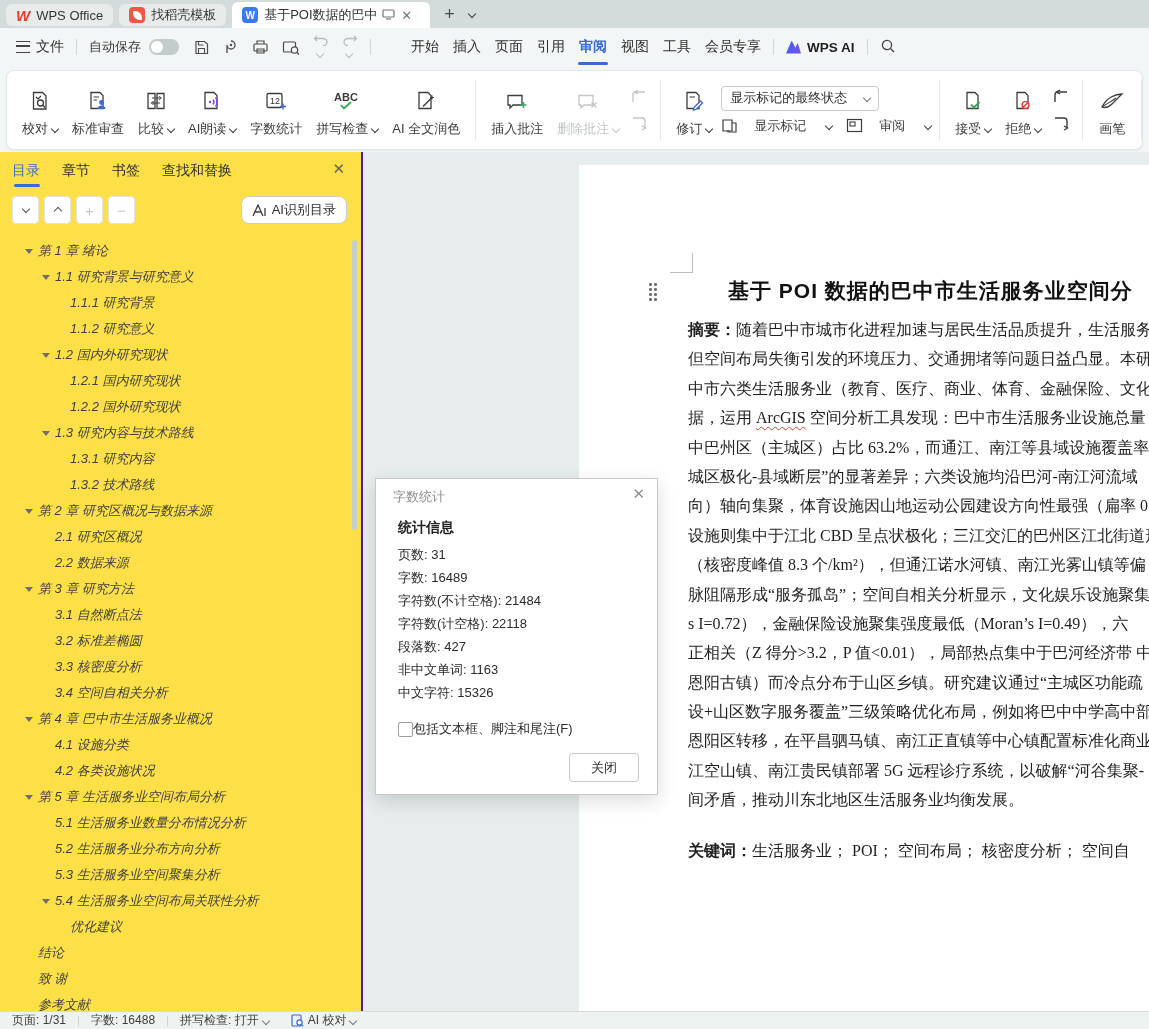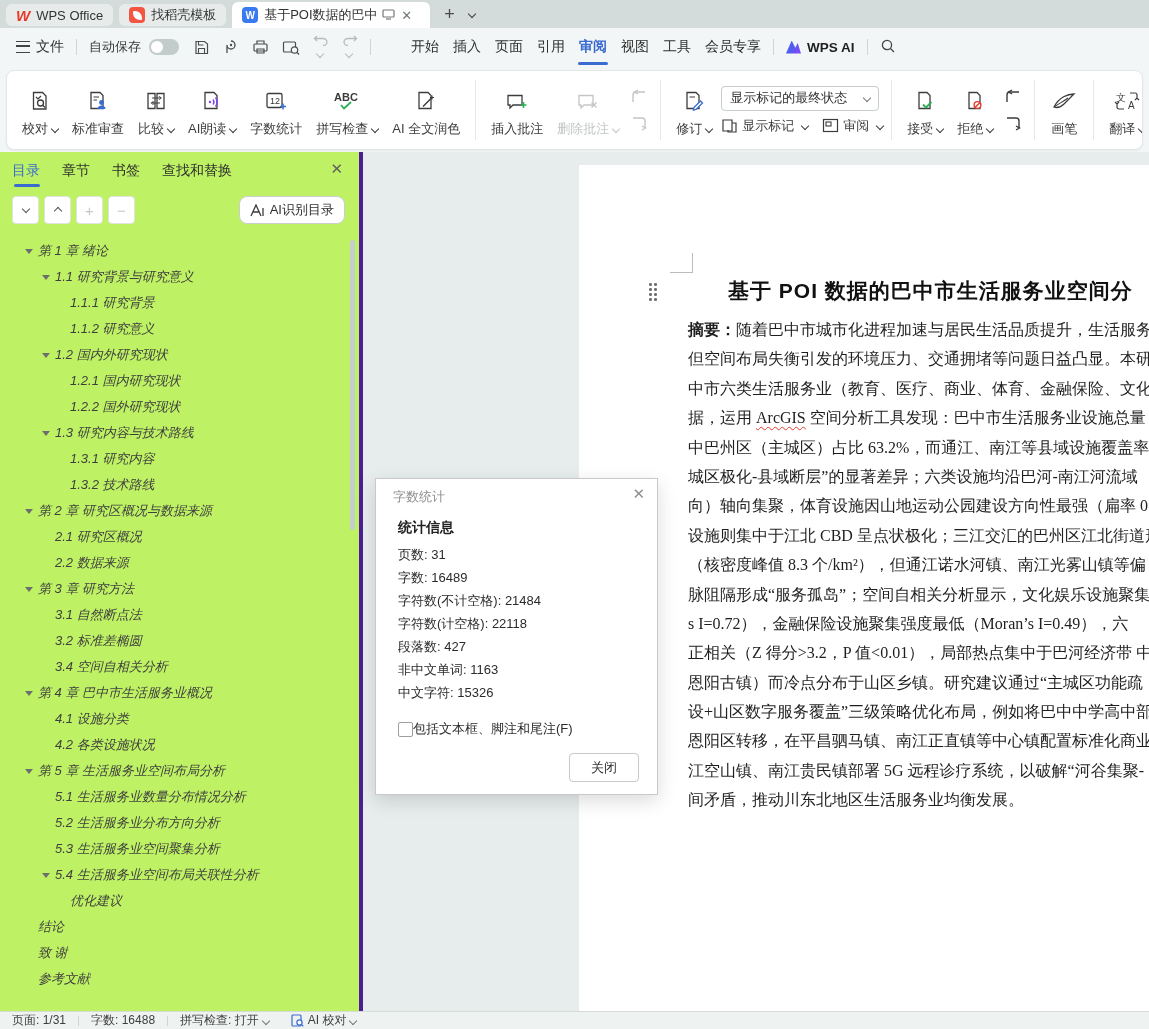--- a/index.html
+++ b/index.html
@@ -45,24 +45,24 @@
   .rdiv{width:1px;height:60px;background:#e5e8e8;margin:0 8px;flex:0 0 auto;}
   .rbtn{display:flex;flex-direction:column;align-items:center;padding:5px 7px 3px;border-radius:4px;flex:0 0 auto;}
   .rbtn .ric{height:30px;display:flex;align-items:center;justify-content:center;margin-bottom:5px;}
   .rbtn .rlb{font-size:13px;line-height:15px;white-space:nowrap;display:flex;align-items:center;color:#3c3c3c;}
   .dis, .dis .rlb{color:#c3c6c6 !important;}
   .minicol{display:flex;flex-direction:column;gap:6px;margin:0 2px;flex:0 0 auto;}
   .mini{width:22px;height:20px;display:flex;align-items:center;justify-content:center;}
   .revgroup{display:flex;flex-direction:column;gap:6px;flex:0 0 auto;margin-left:2px;}
   .selectbox{width:158px;height:25px;border:1px solid #c6cbcb;border-radius:4px;background:#fff;display:flex;align-items:center;justify-content:space-between;padding:0 8px;font-size:13px;color:#2f2f2f;box-sizing:border-box;}
   .revrow{display:flex;align-items:center;gap:14px;font-size:13px;}
-  .revitem{display:flex;align-items:center;gap:4px;white-space:nowrap;}
+  .revitem{display:flex;align-items:center;gap:16px;white-space:nowrap;}
   
   .content{position:absolute;left:0;top:152px;width:100%;height:860px;background:#e6edec;}
-  .sidebar{position:absolute;left:0;top:0;width:363px;height:100%;background:#bef264;border-right:4px solid #4c1d95;box-sizing:border-box;}
+  .sidebar{position:absolute;left:0;top:0;width:363px;height:100%;background:#fde047;border-right:2px solid #4c1d95;box-sizing:border-box;}
   .stabs{position:absolute;left:12px;top:10px;display:flex;gap:22px;font-size:14px;color:#2f2f2f;}
   .stab{position:relative;white-space:nowrap;}
   .stab.active{color:#3a6bd0;}
   .stab.active::after{content:'';position:absolute;left:2px;bottom:-7px;width:26px;height:3px;border-radius:2px;background:#3a6bd0;}
   .sclose{position:absolute;right:16px;top:8px;font-size:15px;color:#5f5f5f;}
   .sbtns{position:absolute;left:12px;top:44px;display:flex;gap:5px;}
   .sqbtn{width:25px;height:26px;border:1px solid #dfe3e3;border-radius:4px;background:#fff;display:flex;align-items:center;justify-content:center;color:#555;}
   .sqbtn.off{color:#c4c8c8;}
   .sqbtn .pm{font-size:15px;line-height:15px;}
   .aibtn{position:absolute;right:14px;top:44px;height:26px;border:1px solid #c9cecd;border-radius:8px;background:#fff;display:flex;align-items:center;padding:0 10px;font-size:13px;color:#2f2f2f;gap:5px;margin-left:44px;}
@@ -536,20 +536,24 @@
           <div class="toc-row lv1">
             <span class="tspc"></span>
             <span>3.1 自然断点法</span>
           </div>
           <div class="toc-row lv1">
             <span class="tspc"></span>
             <span>3.2 标准差椭圆</span>
           </div>
           <div class="toc-row lv1">
             <span class="tspc"></span>
+            <span>3.3 核密度分析</span>
+          </div>
+          <div class="toc-row lv1">
+            <span class="tspc"></span>
             <span>3.4 空间自相关分析</span>
           </div>
           <div class="toc-row lv0">
             <span class="tspc">
               <span class="tri"></span>
             </span>
             <span>第 4 章 巴中市生活服务业概况</span>
           </div>
           <div class="toc-row lv1">
             <span class="tspc"></span>
@@ -629,20 +633,23 @@
             <div class="doc-line"><span>（核密度峰值 8.3 个/km²），但通江诺水河镇、南江光雾山镇等偏</span></div>
             <div class="doc-line"><span>脉阻隔形成“服务孤岛”；空间自相关分析显示，文化娱乐设施聚集强</span></div>
             <div class="doc-line"><span>s I=0.72），金融保险设施聚集强度最低（Moran’s I=0.49），六</span></div>
             <div class="doc-line"><span>正相关（Z 得分&gt;3.2，P 值&lt;0.01），局部热点集中于巴河经济带 中</span></div>
             <div class="doc-line"><span>恩阳古镇）而冷点分布于山区乡镇。研究建议通过“主城区功能疏</span></div>
             <div class="doc-line"><span>设+山区数字服务覆盖”三级策略优化布局，例如将巴中中学高中部</span></div>
             <div class="doc-line"><span>恩阳区转移，在平昌驷马镇、南江正直镇等中心镇配置标准化商业</span></div>
             <div class="doc-line"><span>江空山镇、南江贵民镇部署 5G 远程诊疗系统，以破解“河谷集聚-</span></div>
             <div class="doc-line"><span>间矛盾，推动川东北地区生活服务业均衡发展。</span></div>
           </div>
+        <div class="dkeywords">
+          <span class="seg-b">关键词：</span><span>生活服务业；  POI；  空间布局；  核密度分析；  空间自</span>
+        </div>
       </div>
     </div>
   </div>
 
   <div class="dialog">
     <div class="dlg-title">字数统计</div>
     <span class="dlg-x">✕</span>
     <div class="dlg-section">统计信息</div>
     <div class="dlg-stats">
         <div class="stat-line">页数: 31</div>

